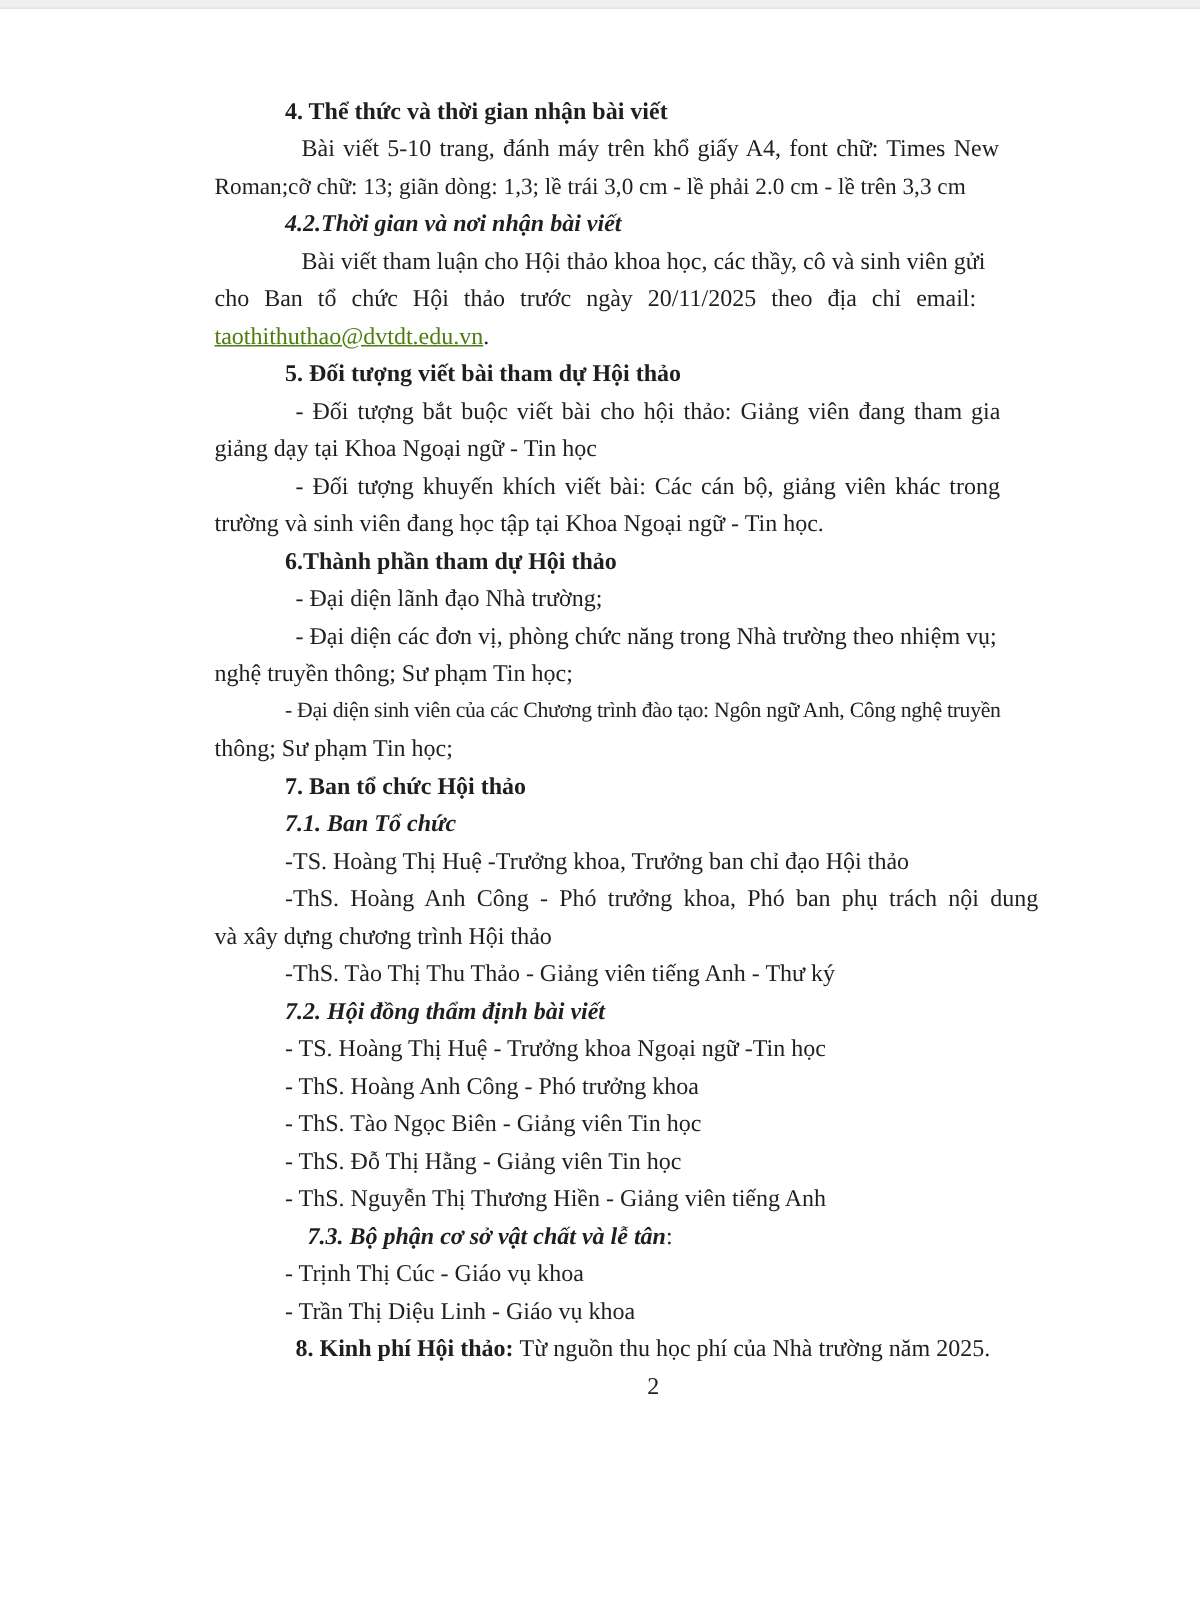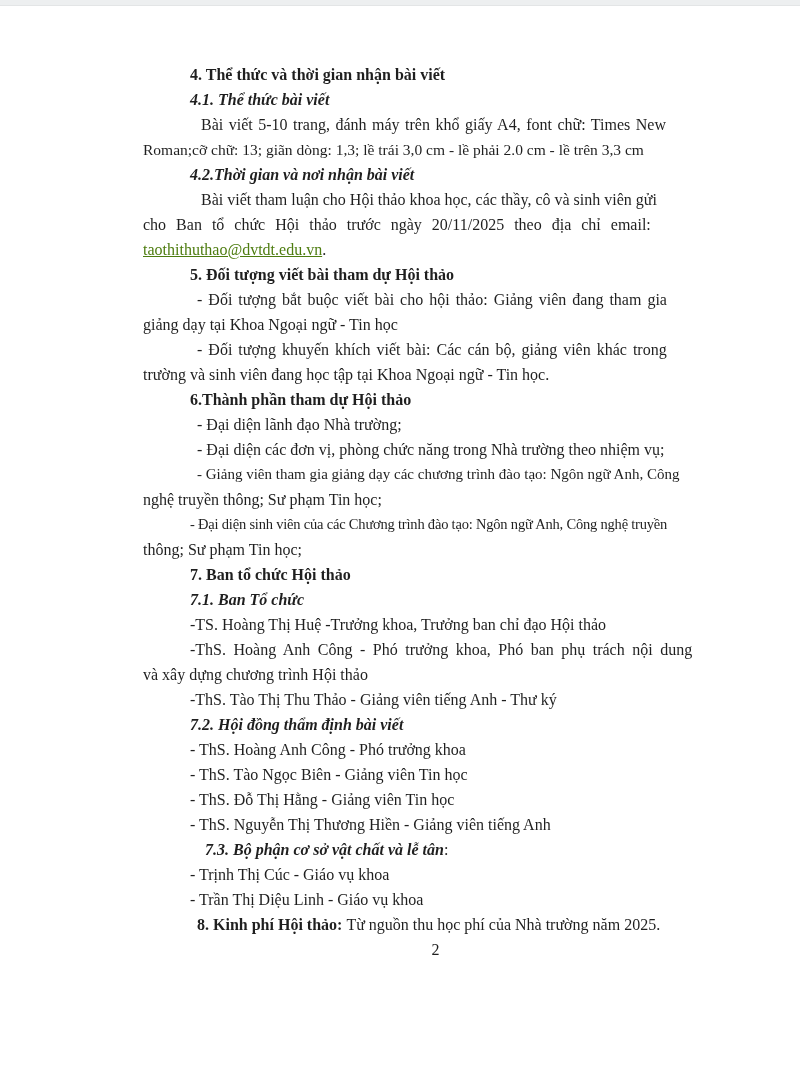--- a/index.html
+++ b/index.html
@@ -54,53 +54,52 @@
 </style>
 </head>
 <body>
 
 <div>
   <div class="top-strip"></div>
 
   <div class="content">
 
     <div class="line b indA">4. Thể thức và thời gian nhận bài viết</div>
-    <div class="line bi indA">4.1. Thể thức bài viết</div>
     <div class="line indC ws1">Bài viết 5-10 trang, đánh máy trên khổ giấy A4, font chữ: Times New</div>
     <div class="line cn1">Roman;cỡ chữ: 13; giãn dòng: 1,3; lề trái 3,0 cm - lề phải 2.0 cm - lề trên 3,3 cm</div>
 
     <div class="line bi indA">4.2.Thời gian và nơi nhận bài viết</div>
     <div class="line indC">Bài viết tham luận cho Hội thảo khoa học, các thầy, cô và sinh viên gửi</div>
     <div class="line ws6">cho Ban tổ chức Hội thảo trước ngày 20/11/2025 theo địa chỉ email:</div>
     <div class="line">
       <a class="link">taothithuthao@dvtdt.edu.vn</a><span>.</span>
     </div>
 
     <div class="line b indA">5. Đối tượng viết bài tham dự Hội thảo</div>
     <div class="line indB ws2">- Đối tượng bắt buộc viết bài cho hội thảo: Giảng viên đang tham gia</div>
     <div class="line">giảng dạy tại Khoa Ngoại ngữ - Tin học</div>
     <div class="line indB ws2">- Đối tượng khuyến khích viết bài: Các cán bộ, giảng viên khác trong</div>
     <div class="line">trường và sinh viên đang học tập tại Khoa Ngoại ngữ - Tin học.</div>
 
     <div class="line b indA">6.Thành phần tham dự Hội thảo</div>
     <div class="line indB">- Đại diện lãnh đạo Nhà trường;</div>
     <div class="line indB">- Đại diện các đơn vị, phòng chức năng trong Nhà trường theo nhiệm vụ;</div>
-    <div class="line indB cn2">- Giảng viên tham gia giảng dạy các chương trình đào tạo: Ngôn ngữ Anh, Công</div>
     <div class="line">nghệ truyền thông; Sư phạm Tin học;</div>
     <div class="line indA cn3">- Đại diện sinh viên của các Chương trình đào tạo: Ngôn ngữ Anh, Công nghệ truyền</div>
     <div class="line">thông; Sư phạm Tin học;</div>
 
     <div class="line b indA">7. Ban tổ chức Hội thảo</div>
     <div class="line bi indA">7.1. Ban Tổ chức</div>
     <div class="line indA">-TS. Hoàng Thị Huệ -Trưởng khoa, Trưởng ban chỉ đạo Hội thảo</div>
     <div class="line indA ws3">-ThS. Hoàng Anh Công - Phó trưởng khoa, Phó ban phụ trách nội dung</div>
     <div class="line">và xây dựng chương trình Hội thảo</div>
     <div class="line indA">-ThS. Tào Thị Thu Thảo - Giảng viên tiếng Anh - Thư ký</div>
 
     <div class="line bi indA">7.2. Hội đồng thẩm định bài viết</div>
+    <div class="line indA">- TS. Hoàng Thị Huệ - Trưởng khoa Ngoại ngữ -Tin học</div>
     <div class="line indA">- ThS. Hoàng Anh Công - Phó trưởng khoa</div>
     <div class="line indA">- ThS. Tào Ngọc Biên - Giảng viên Tin học</div>
     <div class="line indA">- ThS. Đỗ Thị Hằng - Giảng viên Tin học</div>
     <div class="line indA">- ThS. Nguyễn Thị Thương Hiền - Giảng viên tiếng Anh</div>
 
     <div class="line indD">
       <span class="bi">7.3. Bộ phận cơ sở vật chất và lễ tân</span><span>:</span>
     </div>
     <div class="line indA">- Trịnh Thị Cúc - Giáo vụ khoa</div>
     <div class="line indA">- Trần Thị Diệu Linh - Giáo vụ khoa</div>

